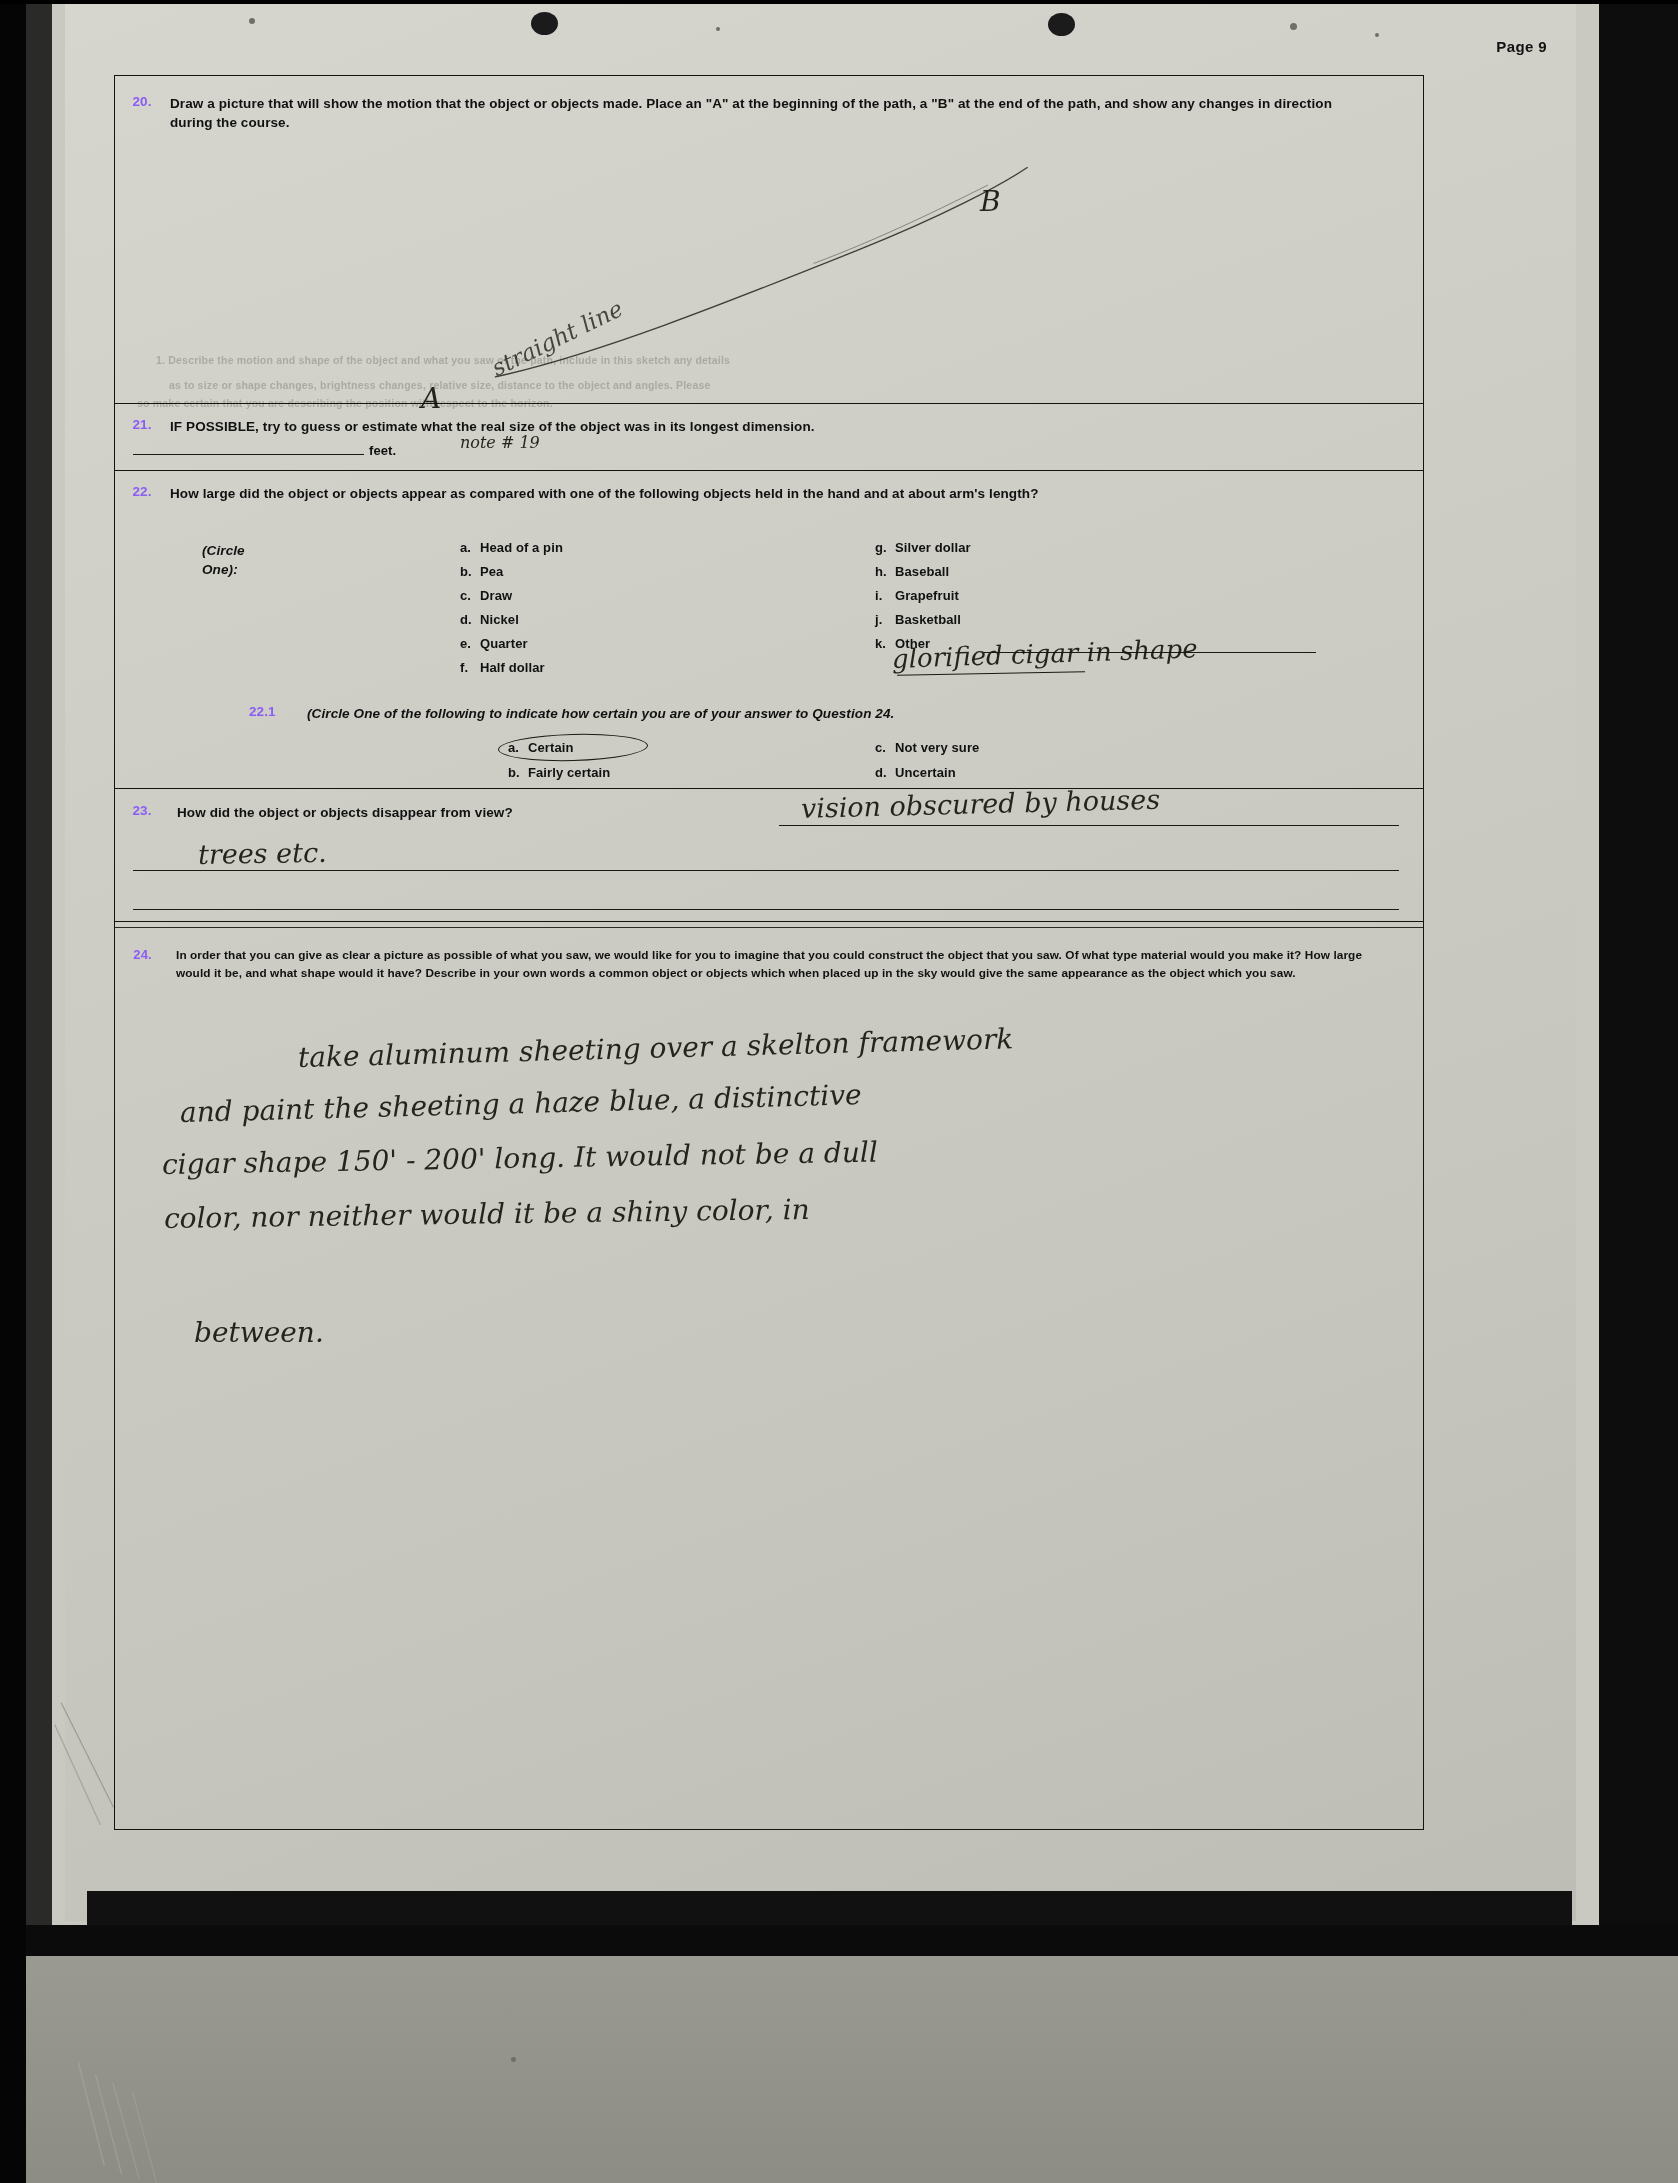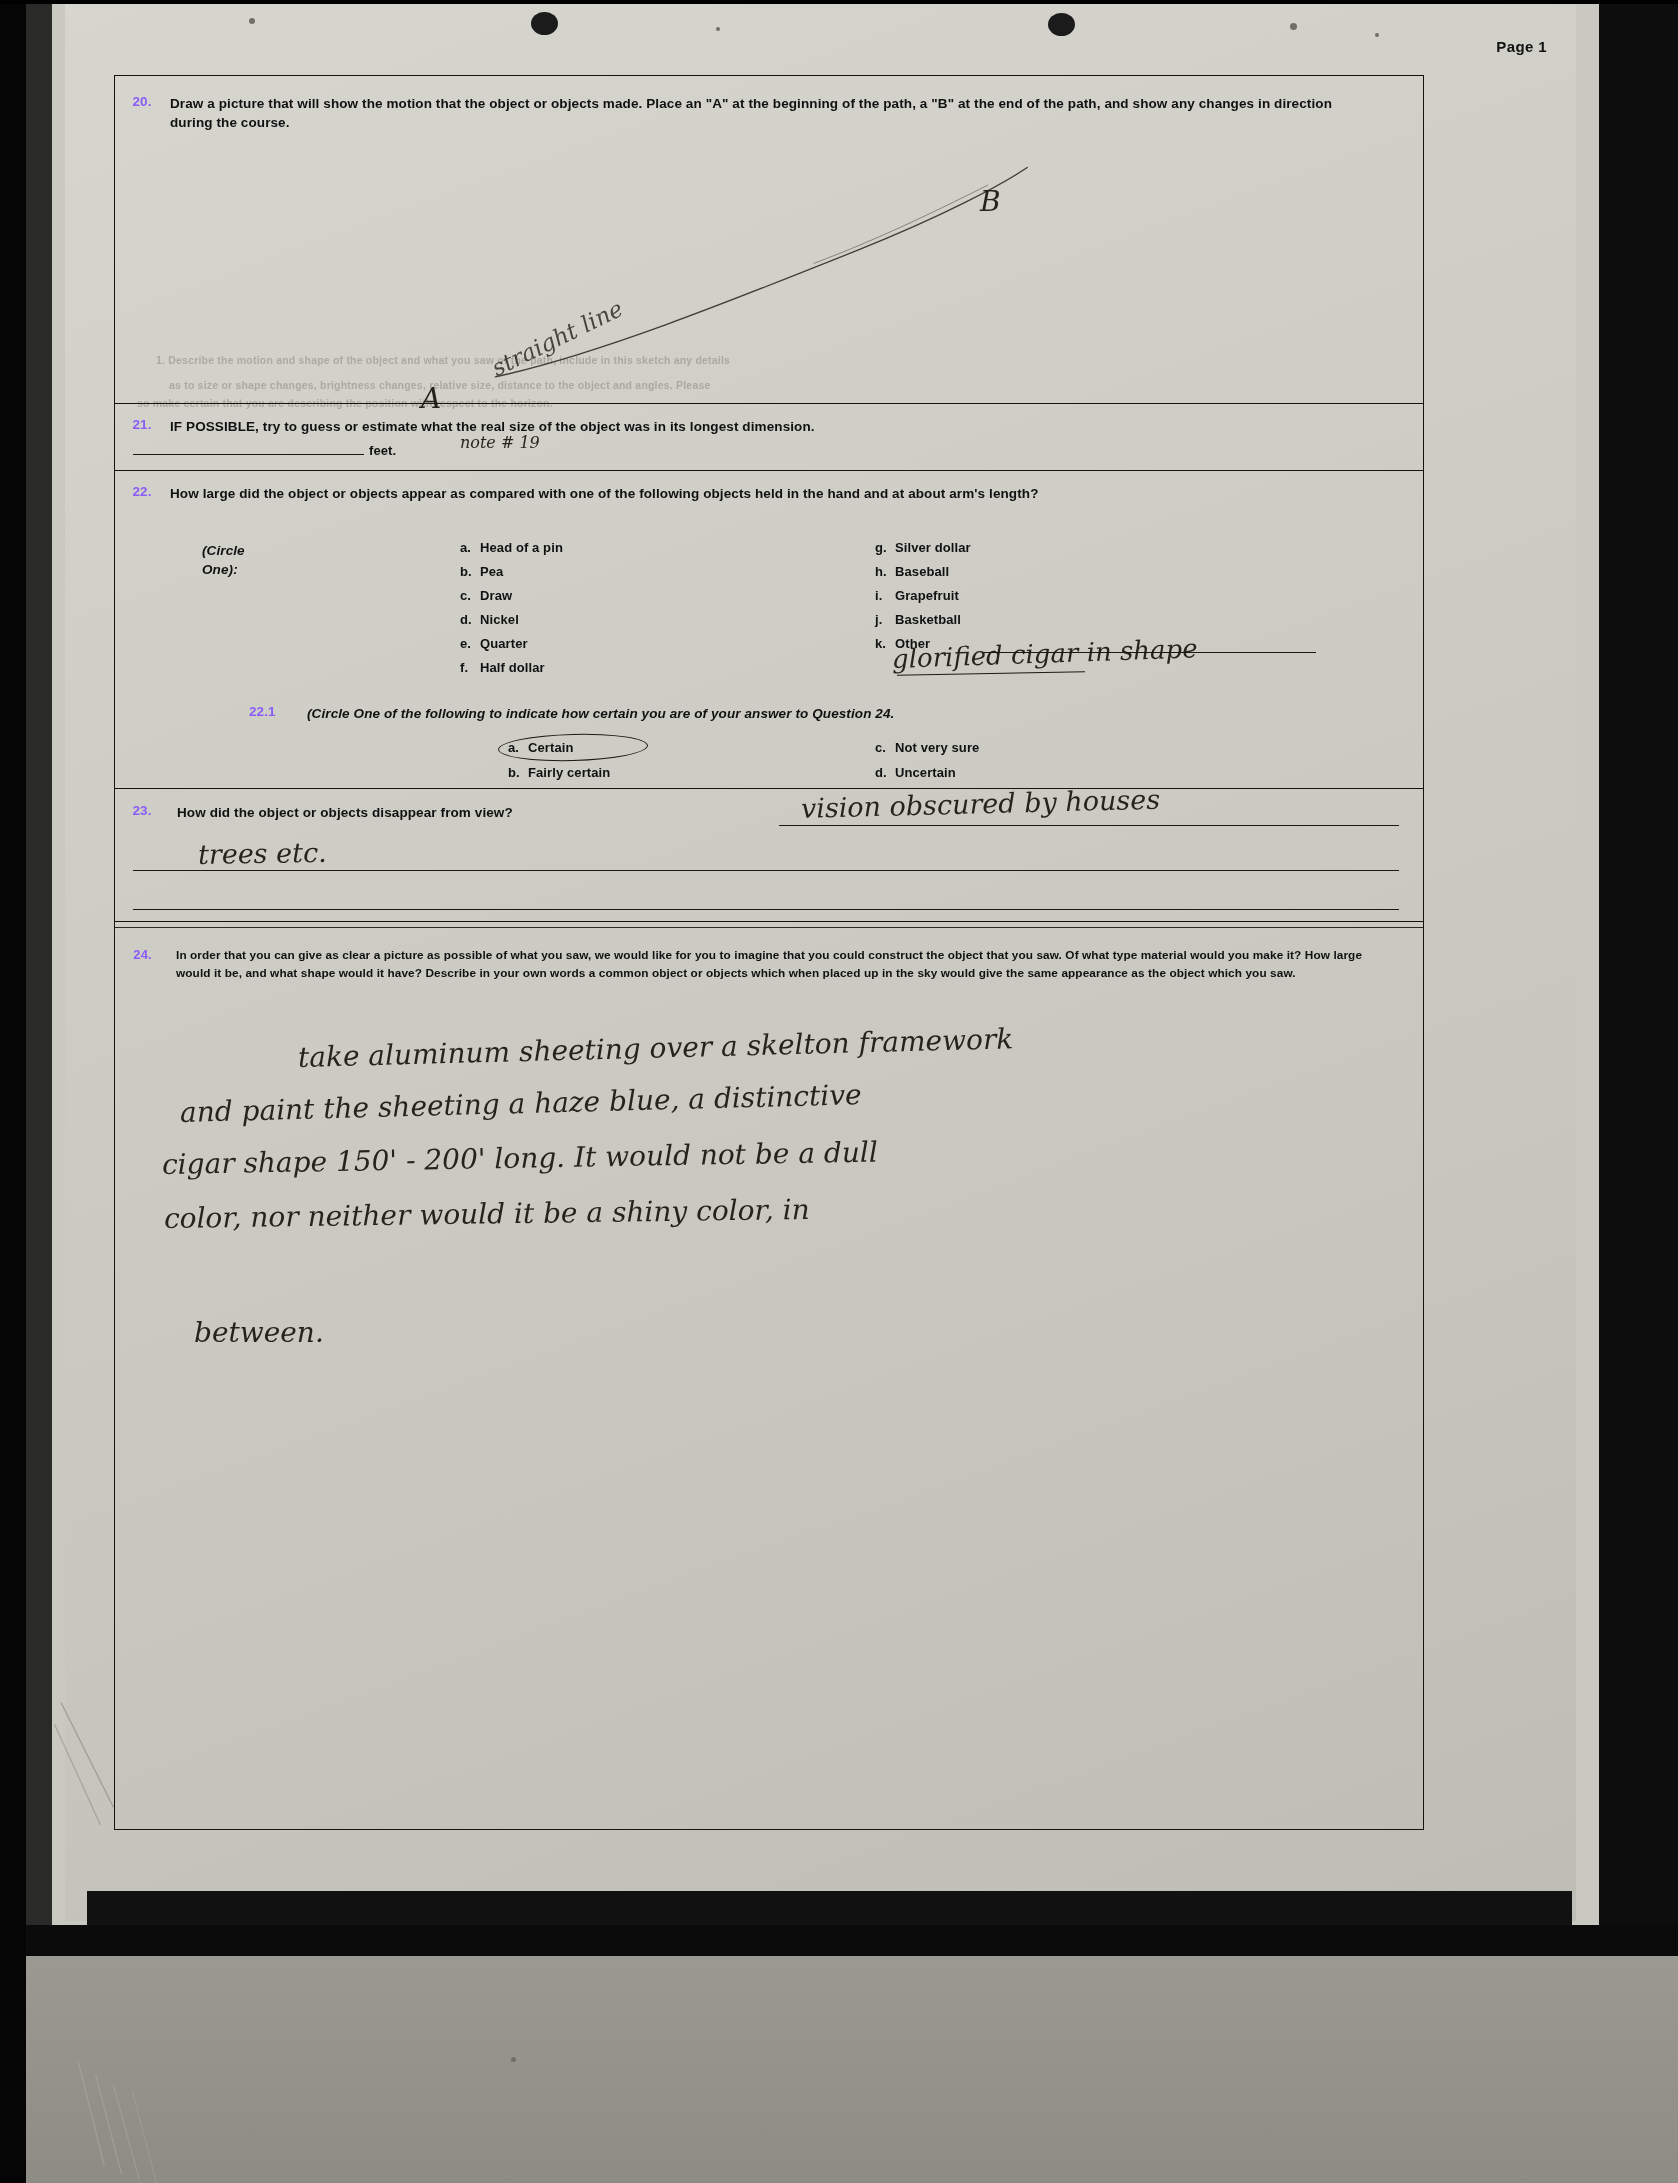--- a/index.html
+++ b/index.html
@@ -227,21 +227,21 @@
 <div id="scan-top-dark"></div>
 
 <div class="punch-hole" style="left:531px; top:12.2px;"></div>
 <div class="punch-hole" style="left:1048px; top:13px;"></div>
 <div class="speck" style="left:249px; top:17.5px; width:6.1px; height:6.1px;"></div>
 <div class="speck" style="left:716px; top:27px; width:4.4px; height:4.4px;"></div>
 <div class="speck" style="left:1290px; top:23px; width:7px; height:7px;"></div>
 <div class="speck" style="left:1375px; top:33px; width:4.4px; height:4.4px;"></div>
 <div class="speck" style="left:511px; top:2057px; width:5.2px; height:5.2px;"></div>
 
-<div id="page-number">Page 1</div>
+<div id="page-number">Page 9</div>
 
 <div id="form-frame">
 
   <div class="bleed" style="left:22px; top:276px;margin-left:19px;">1.  Describe the motion and shape of the object and what you saw of the path, include in this sketch any details</div>
   <div class="bleed" style="left:22px; top:301px;margin-left:32px;">as to size or shape changes, brightness changes, relative size, distance to the object and angles.  Please</div>
   <div class="bleed" style="left:22px; top:319px;">so make certain that you are describing the position with respect to the horizon.</div>
 
   <div class="q-block">
     <div class="qnum" style="left:17.5px; top:17.5px;">20.</div>
     <div class="qtext" style="left:55px; top:17.5px; width:1196px;">Draw a picture that will show the  motion that the object or objects made.  Place an "A" at the beginning of the path, a "B" at the end of the path, and show any changes in direction during the course.</div>

